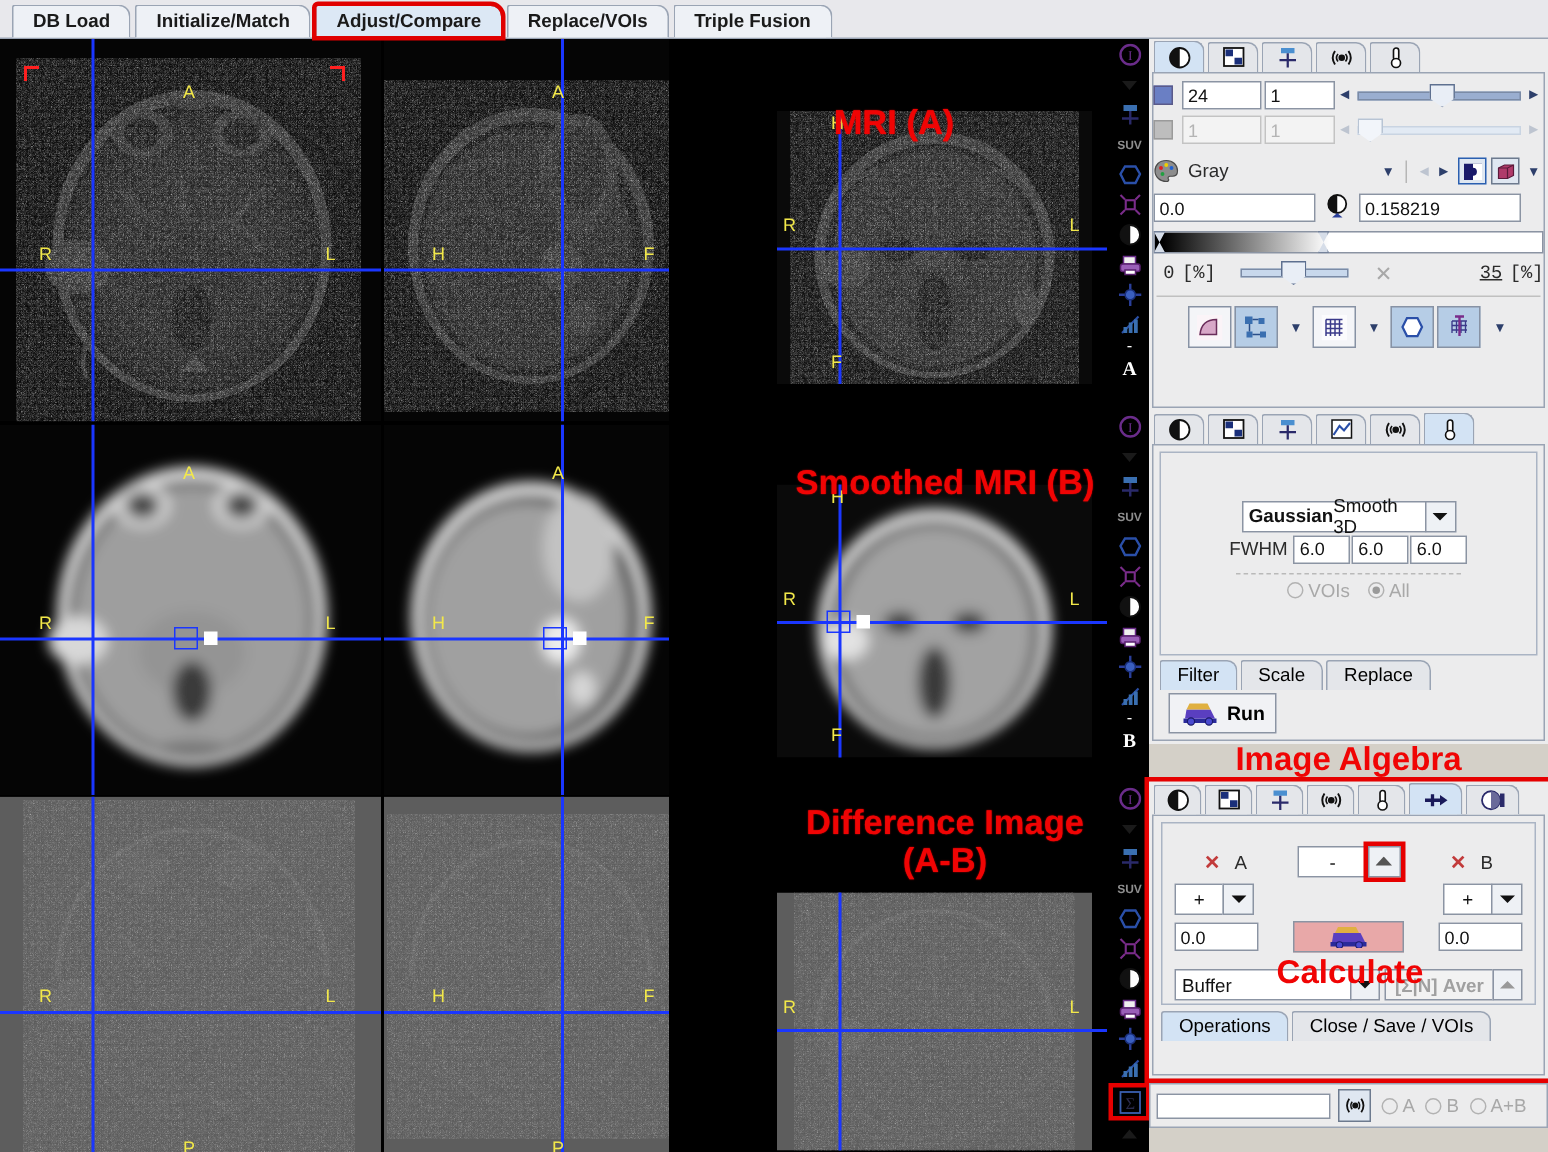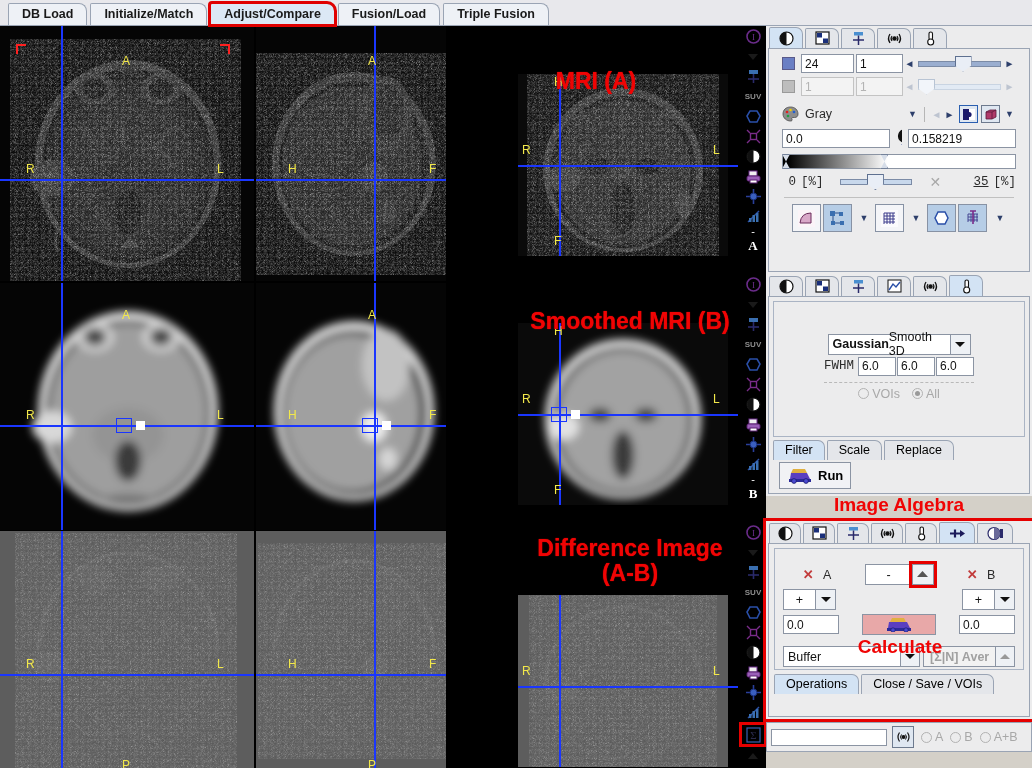--- a/index.html
+++ b/index.html
@@ -88,21 +88,21 @@
   .ptab {
     width:34px; height:20px; background:#e4e6ea;
     border:1px solid #9aa4b4; border-bottom:none;
     border-radius:2px 7px 0 0; margin-right:2px;
     display:flex; align-items:center; justify-content:center;
   }
   .ptab.sel { background:#d3e3f4; height:21px; }
   .ptab svg { display:block; }
   .pbody {
     border:1px solid #9aa4b4; background:#ececed;
-    margin:0 2px; padding:5px 13px;
+    margin:0 2px; padding:5px 0;
   }
   .pbody.inner2 { border:1px solid #aab4c4; }
 
   .row { display:flex; align-items:center; margin-bottom:4px; }
 
   .sqicon { width:13px; height:13px; border:1px solid #5a5a8a;
             background:#6a7fc4; margin-right:6px; flex:none; }
   .sqicon.dim { background:#bdbdbd; border-color:#9a9a9a; }
 
   .txtin {
@@ -196,41 +196,41 @@
   }
 
   .runbtn {
     height:27px; border:1px solid #8b94a3; background:#f1f2f5;
     display:flex; align-items:center; padding:0 7px; gap:5px;
     font-weight:bold; font-size:13px;
   }
 
   .redbox { outline:3px solid #e60000; }
   .redcap {
-    color:#f00404; font-weight:bold; font-size:19px;
+    color:#f00404; font-weight:bold; font-size:22px;
     text-align:center; font-family:"Liberation Sans", sans-serif;
     line-height:1;
   }
 
   .hr { height:1px; background:#c0c0c0; margin:6px 2px; }
   .dashline {
     border-top:1px dashed #b9b9b9; margin:5px 10px 4px 10px;
   }
   .xmark { color:#c23b3b; font-weight:bold; font-size:13px; }
 </style>
 </head>
 <body>
 
 <div id="app">
 
   <div class="tabbar">
     <div class="topTab"><span>DB Load</span></div>
     <div class="topTab"><span>Initialize/Match</span></div>
     <div class="topTab sel hl"><span>Adjust/Compare</span></div>
-    <div class="topTab"><span>Fusion/Load</span></div>
+    <div class="topTab"><span>Replace/VOIs</span></div>
     <div class="topTab"><span>Triple Fusion</span></div>
   </div>
 
   <div class="imgarea">
 
     <div class="ipanel" style="left:0;top:0;width:254px;height:255px;">
       <svg class="brain" width="254" height="255" viewBox="0 0 254 255">
         <defs>
           <radialGradient id="bg1" cx="50%" cy="52%" r="54%">
             <stop offset="0%" stop-color="#b9b9b9"></stop>
@@ -913,21 +913,21 @@
             <b>Gaussian</b>
               <span> Smooth 3D</span>
           </div>
           <div class="ddbtn">
               <svg width="10" height="7">
                 <path d="M0 1 H10 L5 6 Z" fill="#111"></path>
               </svg>
             </div>
         </div>
         <div class="row" style="margin-bottom:2px;">
-          <span class="lbl" style="margin-right:4px;font-family:Liberation Mono, monospace;">FWHM</span>
+          <span class="lbl" style="margin-right:4px;">FWHM</span>
           <input class="txtin" style="width: 38px;" value="6.0">
           <input class="txtin" style="width: 38px; margin-left: 1px;" value="6.0">
           <input class="txtin" style="width: 38px; margin-left: 1px;" value="6.0">
         </div>
         <div class="dashline" style="width:150px;margin:4px 0;"></div>
         <div class="row" style="justify-content:center;">
           <span class="radio"></span>
           <span class="lbl dim" style="margin-right:12px;">VOIs</span>
           <span class="radio on"></span>
           <span class="lbl dim">All</span>

